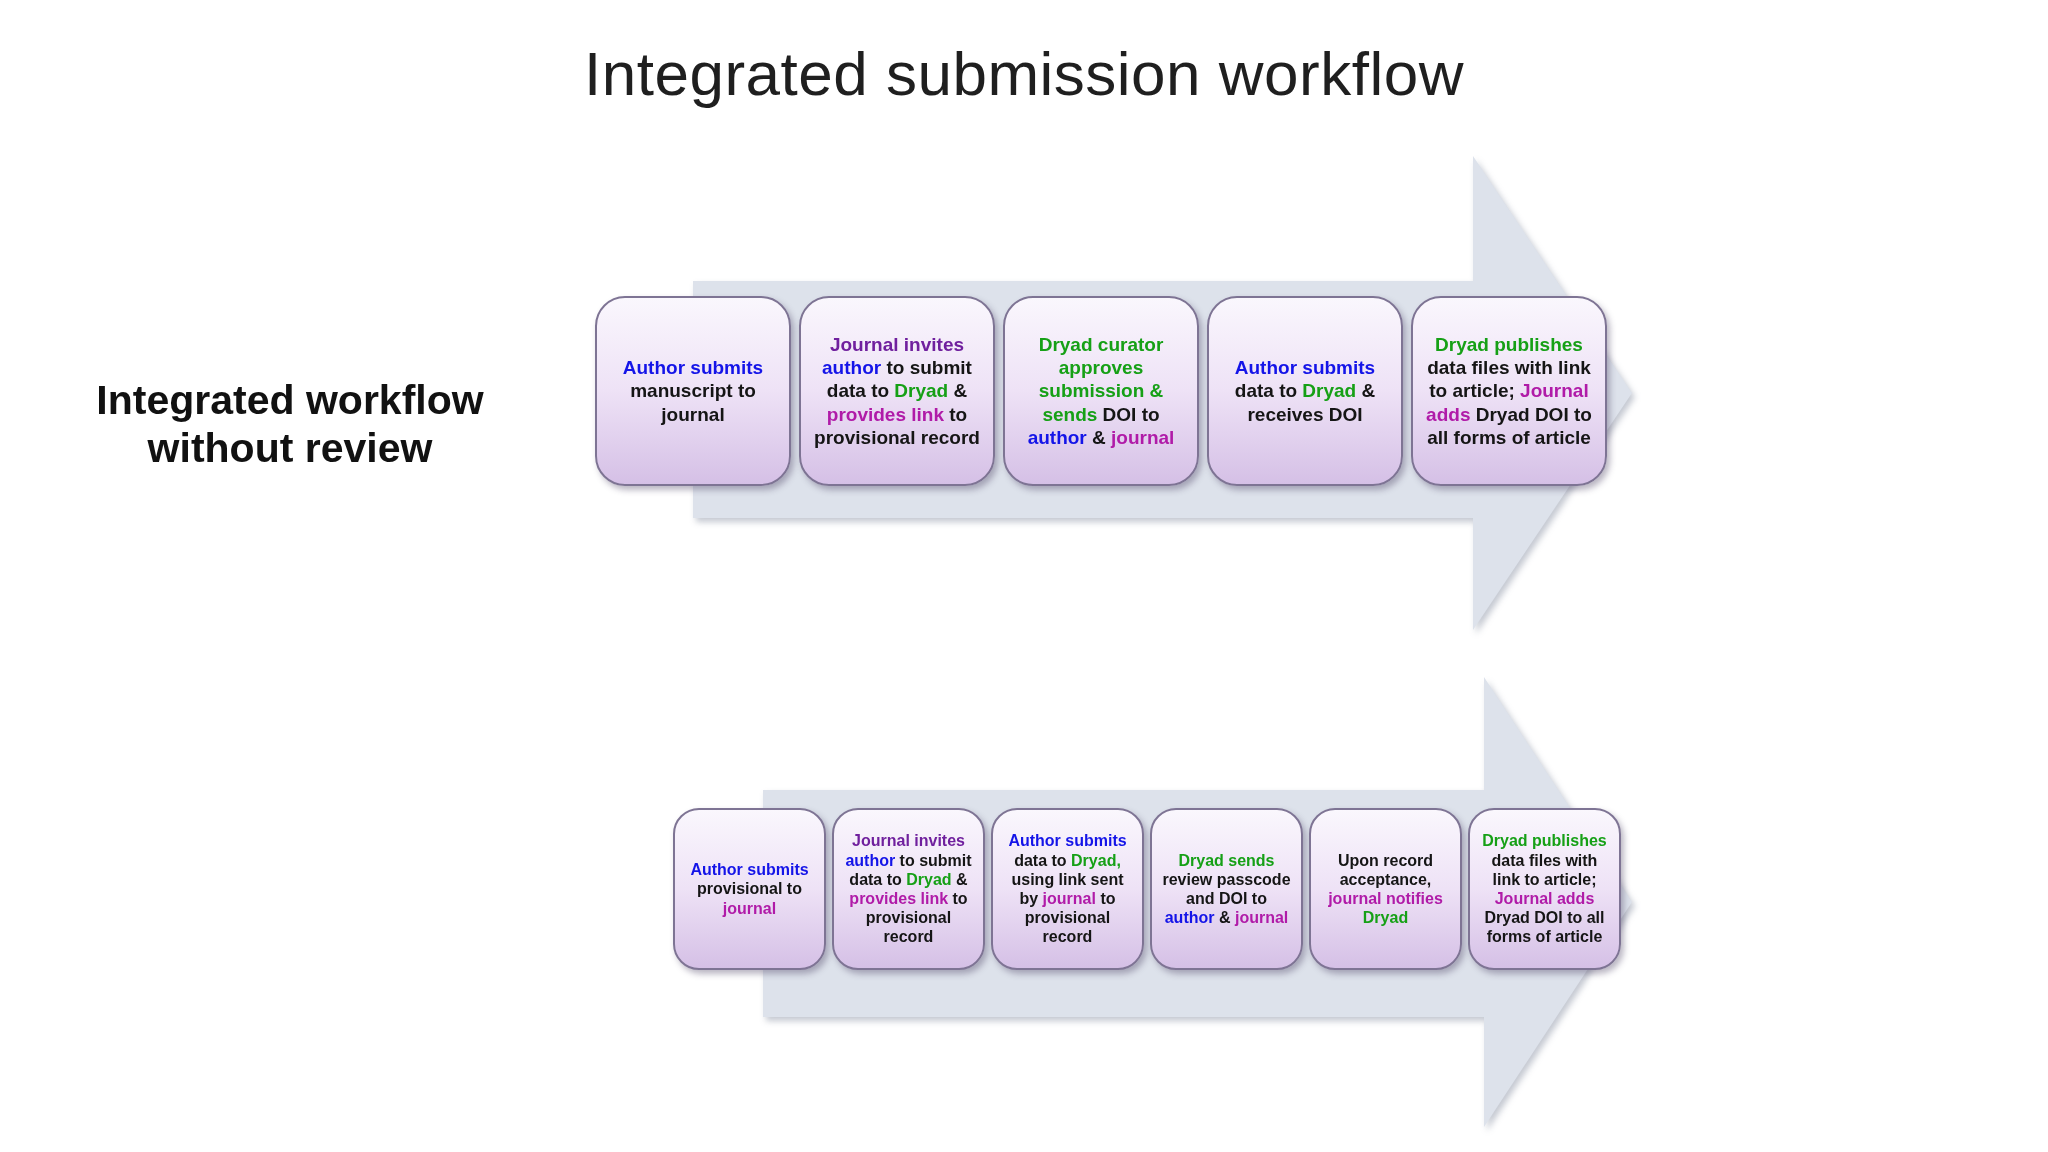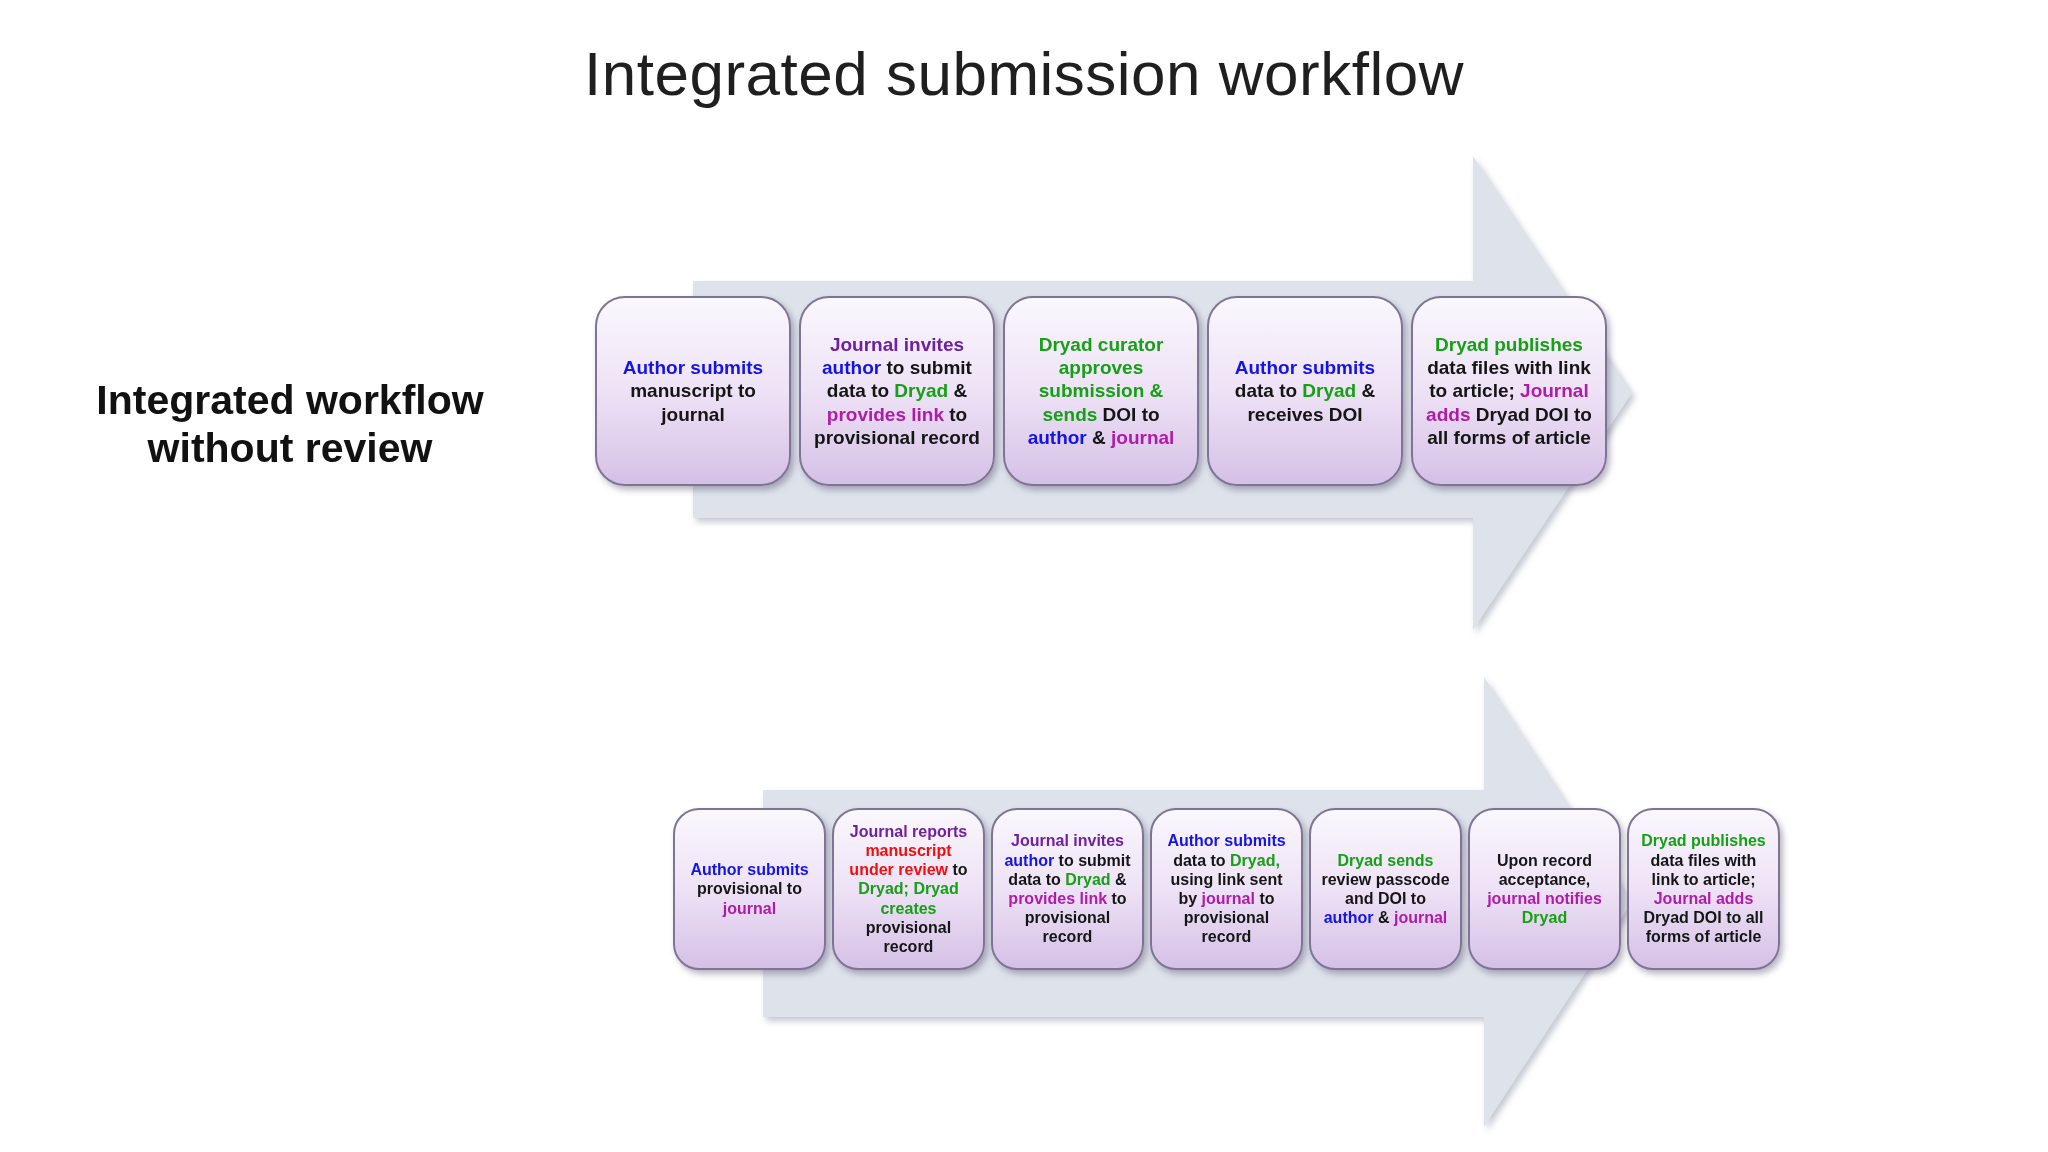--- a/index.html
+++ b/index.html
@@ -67,23 +67,20 @@
       <div class="wf-box">
         <div class="box-text"><span style="color: rgb(22, 160, 22);">Dryad publishes</span> <span style="color: rgb(21, 21, 21);">data files with link to article;</span> <span style="color: rgb(176, 27, 168);">Journal adds</span> <span style="color: rgb(21, 21, 21);">Dryad DOI to all forms of article</span></div>
       </div>
     </div>
 
   <div class="box-row" id="row2-boxes">
       <div class="wf-box">
         <div class="box-text"><span style="color: rgb(20, 20, 232);">Author submits</span> <span style="color: rgb(21, 21, 21);">provisional to</span> <span style="color: rgb(176, 27, 168);">journal</span></div>
       </div>
       <div class="wf-box">
-        <div class="box-text"><span style="color: rgb(112, 32, 158);">Journal reports</span> <span style="color: rgb(241, 14, 14);">manuscript under review</span> <span style="color: rgb(21, 21, 21);">to</span> <span style="color: rgb(22, 160, 22);">Dryad; Dryad creates</span> <span style="color: rgb(21, 21, 21);">provisional record</span></div>
-      </div>
-      <div class="wf-box">
         <div class="box-text"><span style="color: rgb(112, 32, 158);">Journal invites</span> <span style="color: rgb(20, 20, 232);">author</span> <span style="color: rgb(21, 21, 21);">to submit data to</span> <span style="color: rgb(22, 160, 22);">Dryad</span> <span style="color: rgb(21, 21, 21);">&amp;</span> <span style="color: rgb(176, 27, 168);">provides link</span> <span style="color: rgb(21, 21, 21);">to provisional record</span></div>
       </div>
       <div class="wf-box">
         <div class="box-text"><span style="color: rgb(20, 20, 232);">Author submits</span> <span style="color: rgb(21, 21, 21);">data to</span> <span style="color: rgb(22, 160, 22);">Dryad,</span> <span style="color: rgb(21, 21, 21);">using link sent by</span> <span style="color: rgb(176, 27, 168);">journal</span> <span style="color: rgb(21, 21, 21);">to provisional record</span></div>
       </div>
       <div class="wf-box">
         <div class="box-text"><span style="color: rgb(22, 160, 22);">Dryad sends</span> <span style="color: rgb(21, 21, 21);">review passcode and DOI to</span> <span style="color: rgb(20, 20, 232);">author</span> <span style="color: rgb(21, 21, 21);">&amp;</span> <span style="color: rgb(176, 27, 168);">journal</span></div>
       </div>
       <div class="wf-box">
         <div class="box-text"><span style="color: rgb(21, 21, 21);">Upon record acceptance,</span> <span style="color: rgb(176, 27, 168); margin-top: 35px;">journal notifies</span> <span style="color: rgb(22, 160, 22);">Dryad</span></div>

